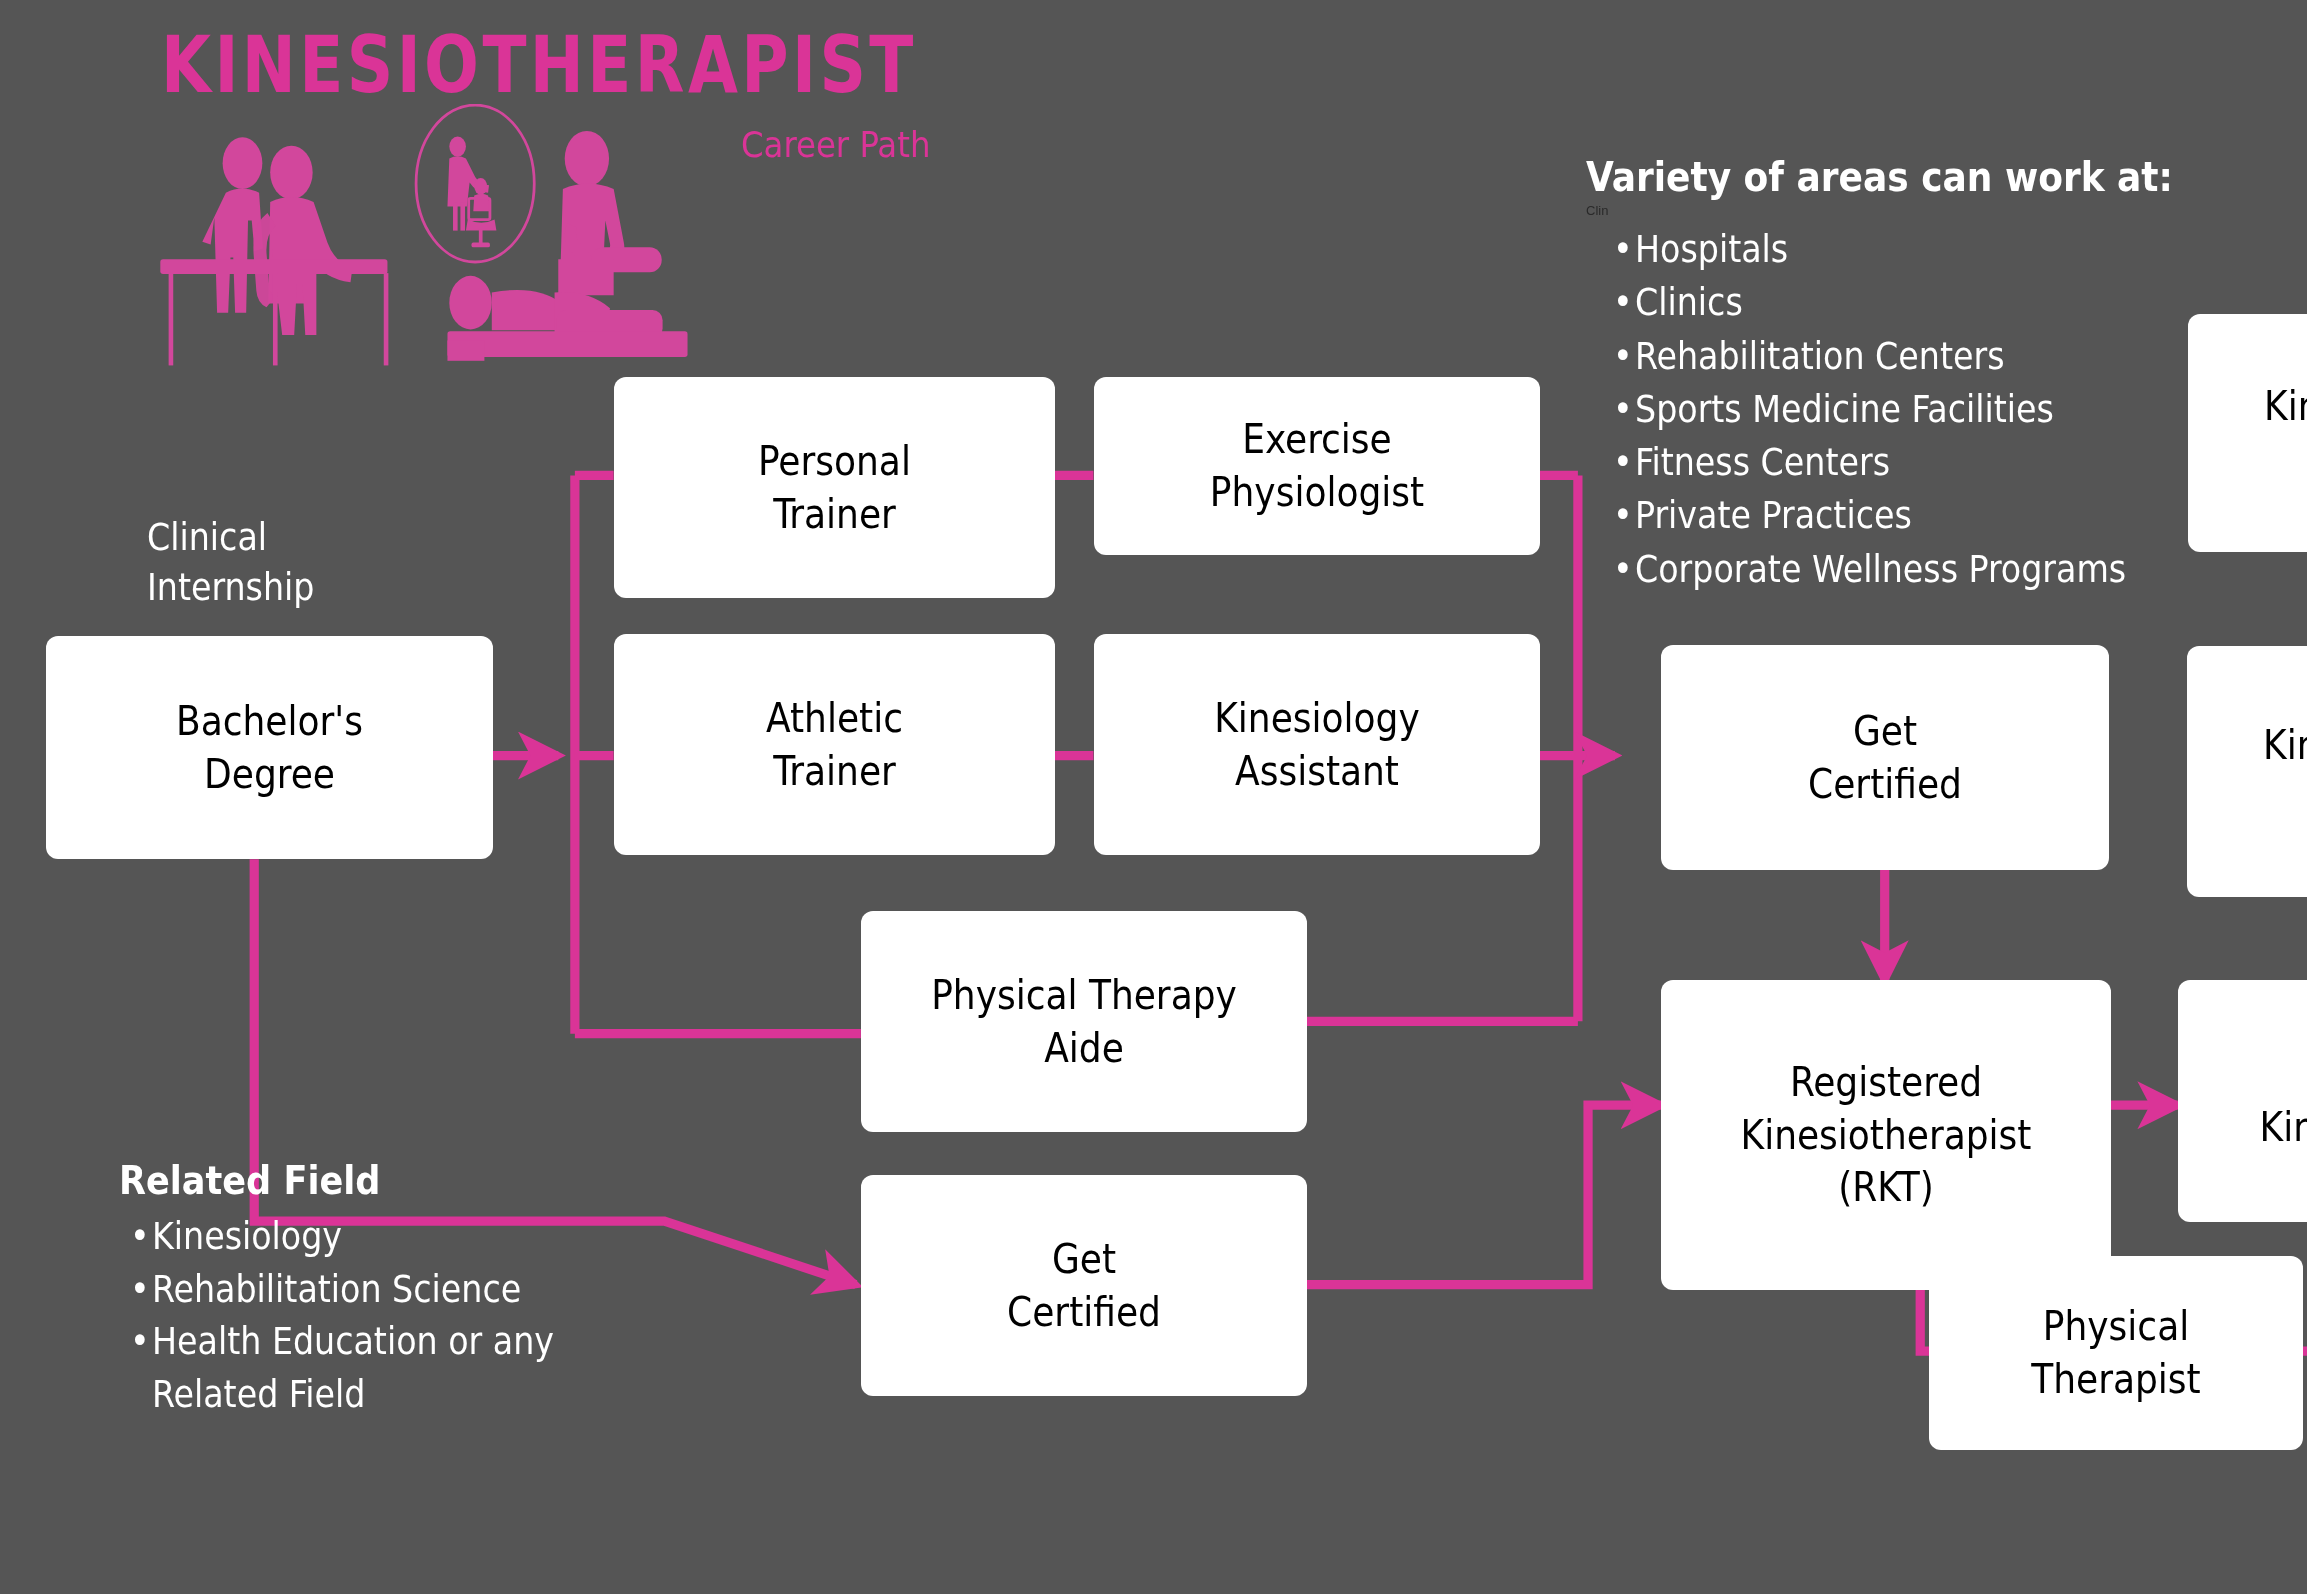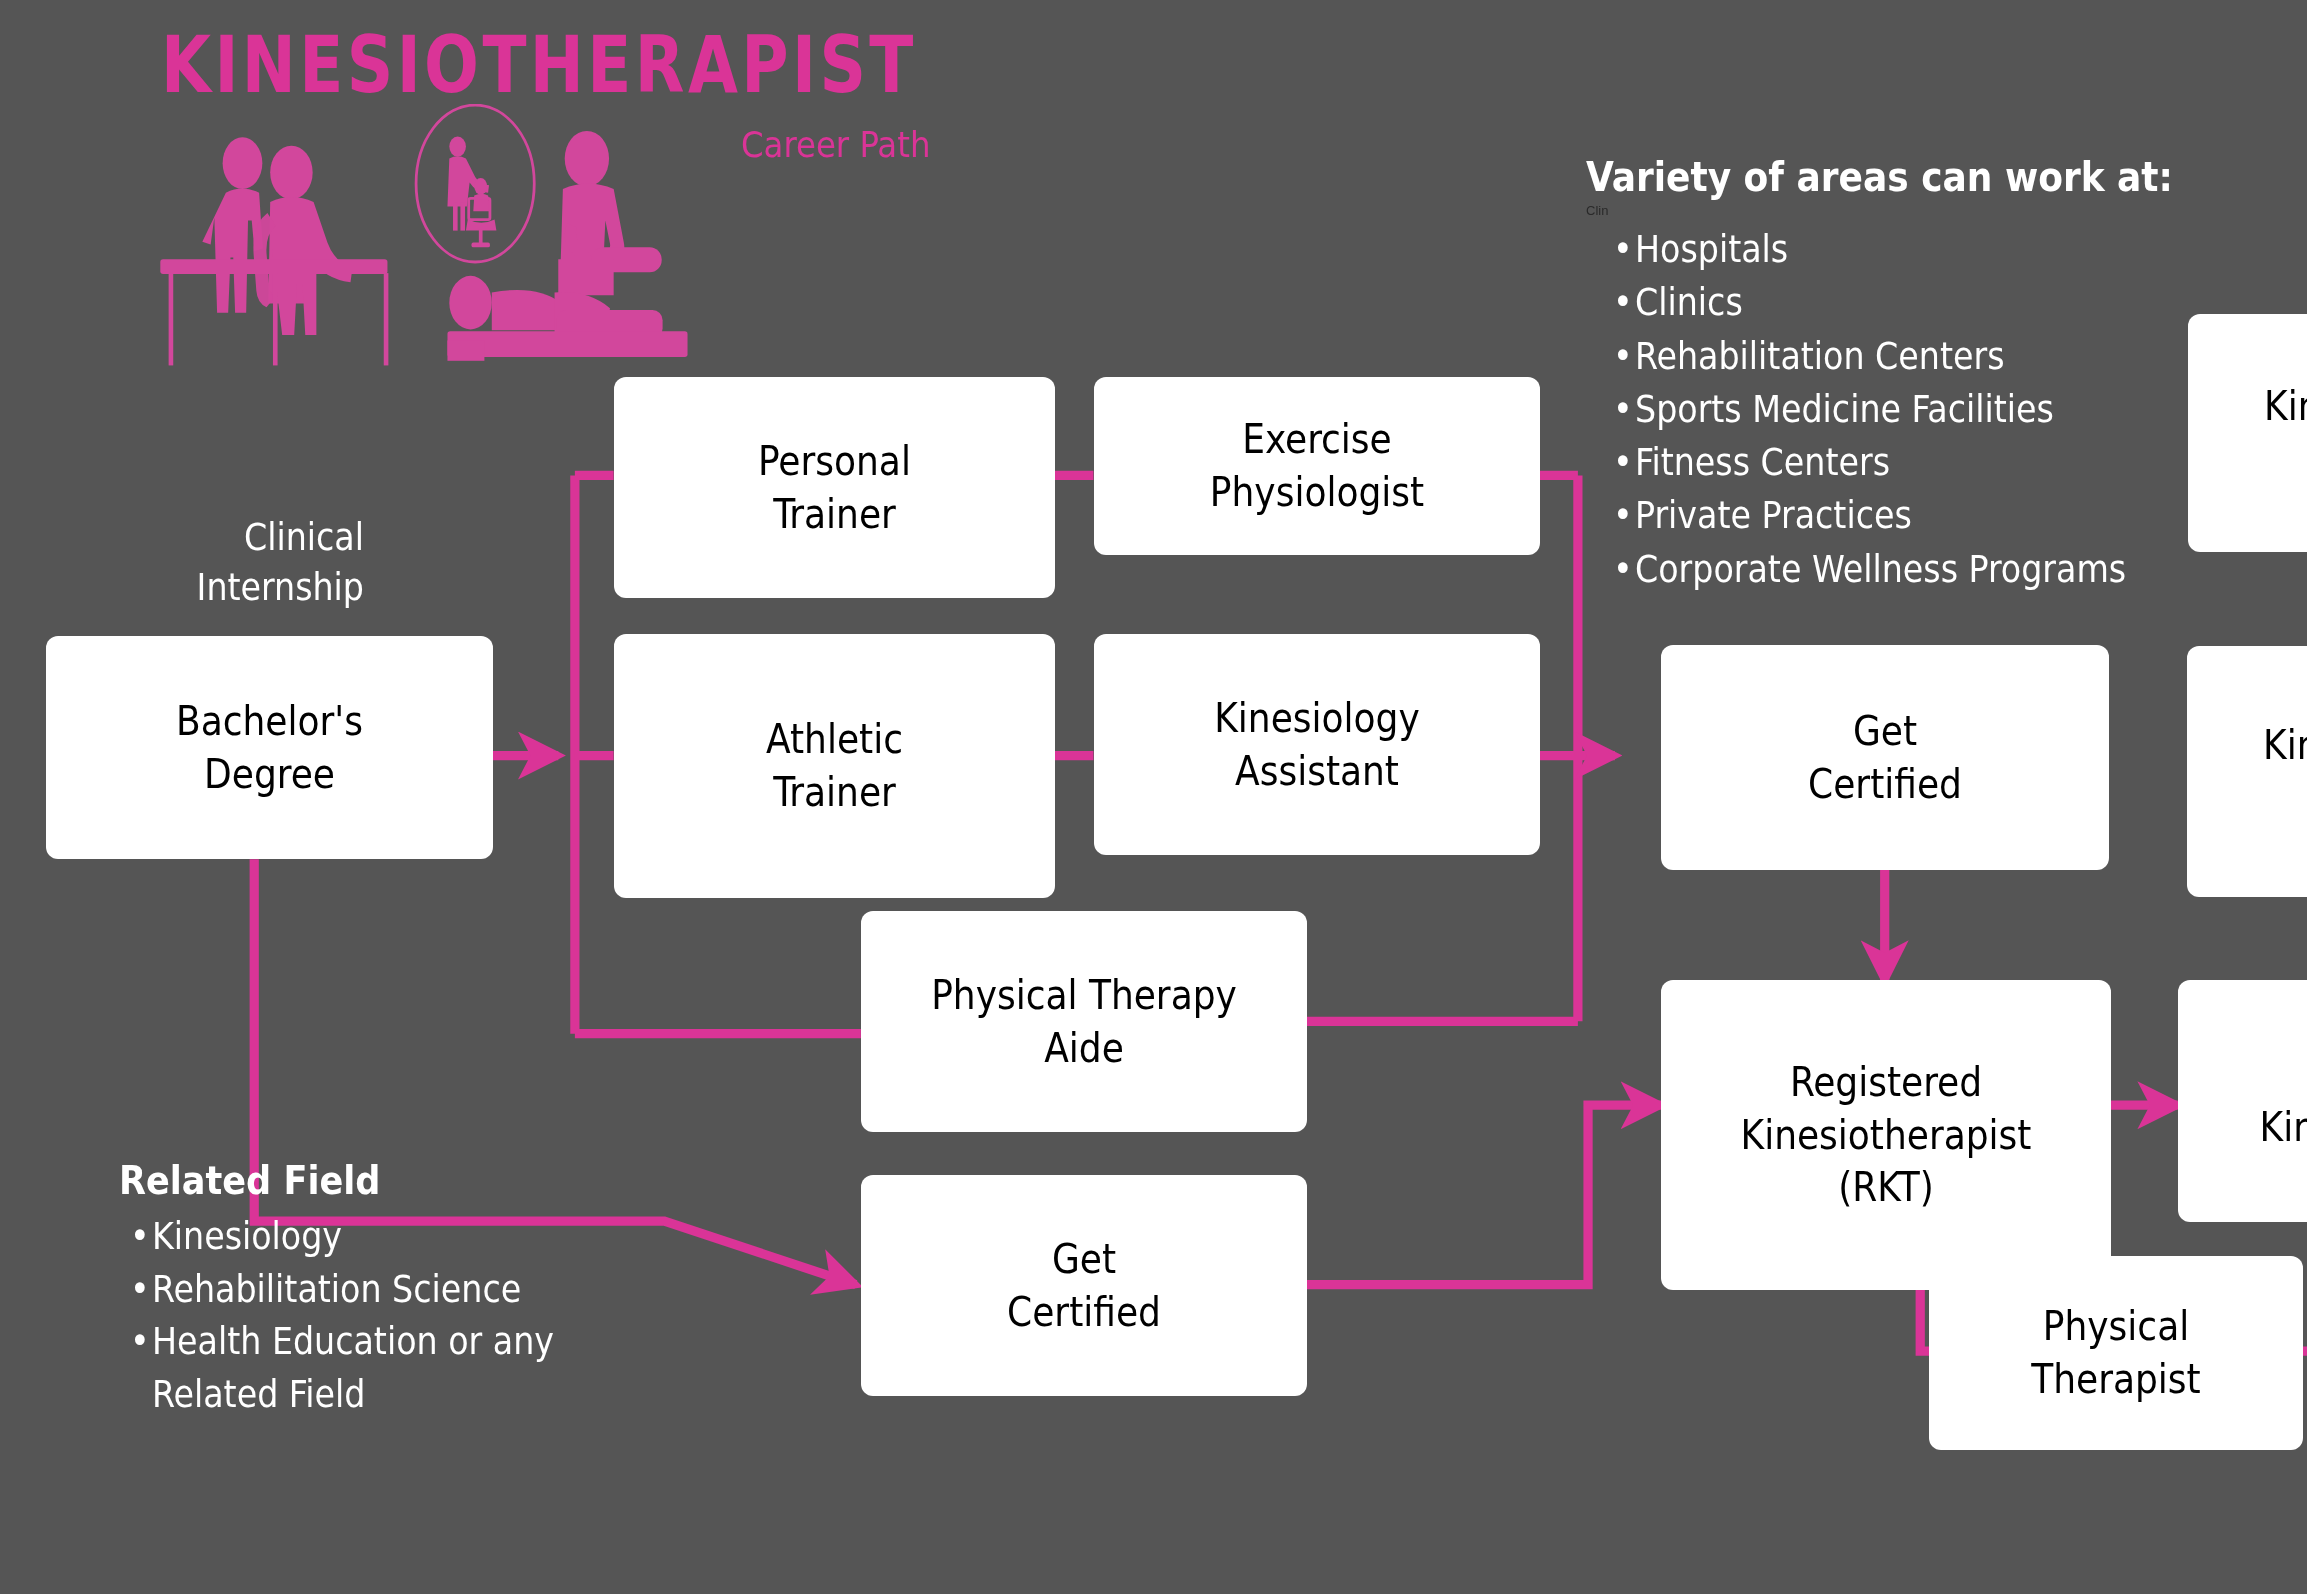--- a/index.html
+++ b/index.html
@@ -73,21 +73,21 @@
   }
   .node span { display: block; width: 100%; }
 
   
   .plain-label {
     position: absolute;
     color: #FFFFFF;
     font-family: "DejaVu Sans Condensed", "Liberation Sans Narrow", "Liberation Sans", sans-serif;
     font-size: 37px;
     line-height: 1.35;
-    text-align: right;
+    text-align: left;
     z-index: 4;
   }
   .info-block {
     position: absolute;
     color: #FFFFFF;
     font-family: "DejaVu Sans Condensed", "Liberation Sans Narrow", "Liberation Sans", sans-serif;
     z-index: 4;
   }
   .info-heading {
     font-weight: bold;
@@ -260,21 +260,21 @@
   </div>
 
   <div class="node" style="left:614px; top:377px; width:441px; height:221px;">
     <span>Personal<br>Trainer</span>
   </div>
 
   <div class="node" style="left:1094px; top:377px; width:446px; height:178px;">
     <span>Exercise<br>Physiologist</span>
   </div>
 
-  <div class="node" style="left:614px; top:634px; width:441px; height:264px;">
+  <div class="node" style="left:614px; top:634px; width:441px; height:221px;">
     <span>Athletic<br>Trainer</span>
   </div>
 
   <div class="node" style="left:1094px; top:634px; width:446px; height:221px;">
     <span>Kinesiology<br>Assistant</span>
   </div>
 
   <div class="node" style="left:861px; top:911px; width:446px; height:221px;">
     <span>Physical Therapy<br>Aide</span>
   </div>

